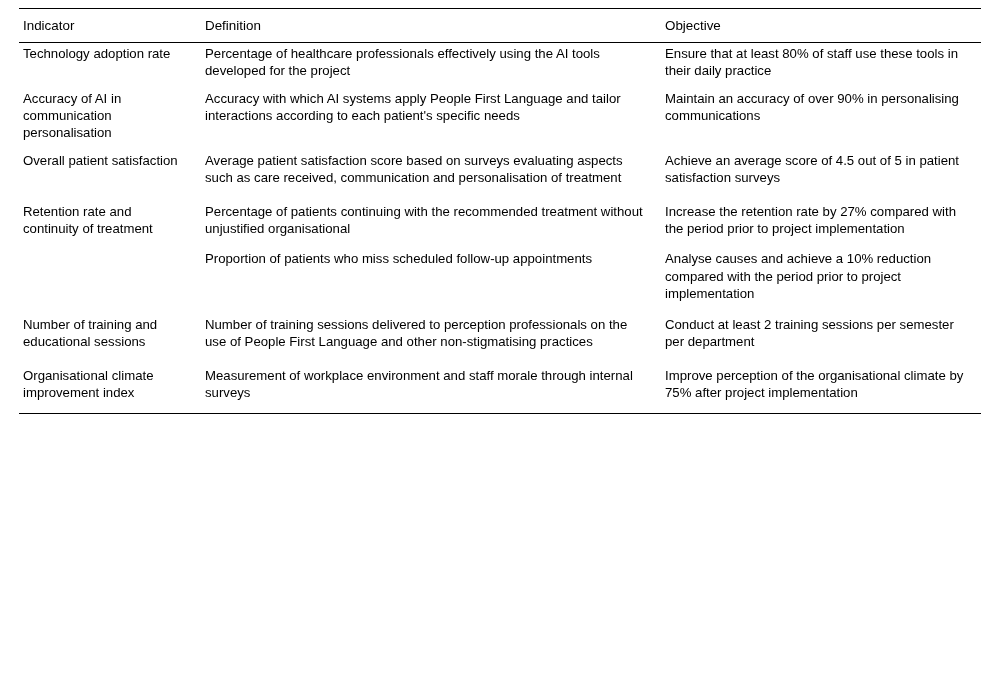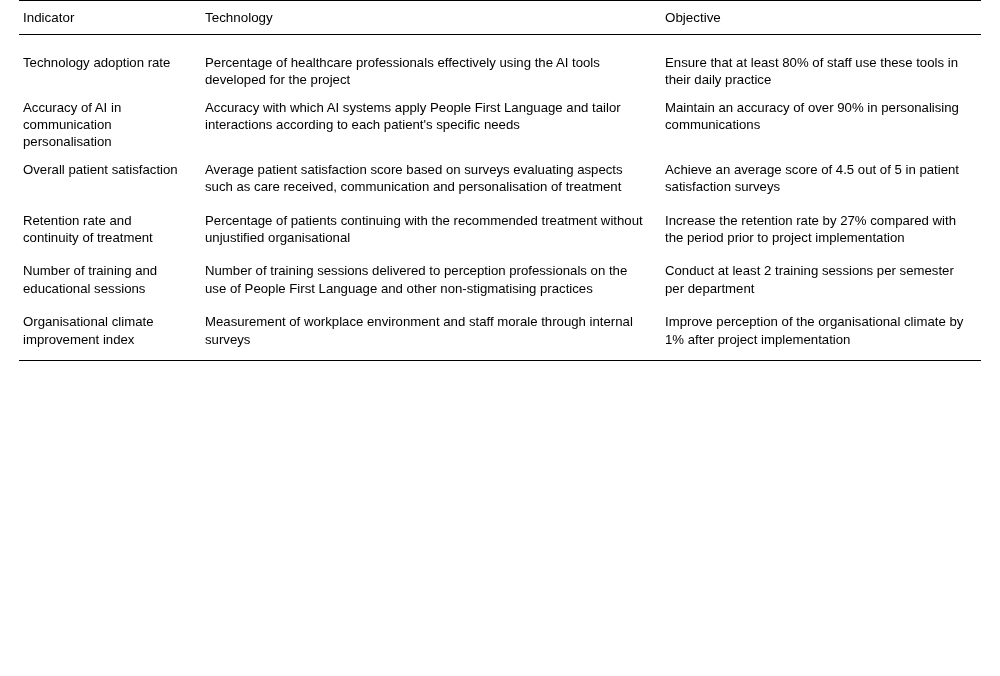--- a/index.html
+++ b/index.html
@@ -16,21 +16,21 @@
   }
   .page {
     position: relative;
     width: 1000px;
     height: 676px;
     box-sizing: border-box;
     padding: 0;
   }
   table.indicators {
     width: 962px;
-    margin: 0 auto;
+    margin: 8px auto;
     border-collapse: collapse;
     table-layout: fixed;
     font-size: 13.2px;
     line-height: 1.32;
   }
   table.indicators col.c-indicator { width: 182px; }
   table.indicators col.c-definition { width: 460px; }
   table.indicators col.c-objective { width: 320px; }
 
   thead th {
@@ -38,21 +38,21 @@
     font-weight: normal;
     font-size: 13.4px;
     padding: 8px 8px 7px 4px;
     vertical-align: bottom;
   }
   thead tr.head-row {
     border-top: 1.4px solid #000;
     border-bottom: 1.1px solid #000;
   }
   tbody tr:first-child td {
-    padding-top: 19px;
+    padding-top: 2px;
   }
   tbody td {
     vertical-align: top;
     padding: 0 8px 0 4px;
     padding-bottom: 10px;
   }
   tbody td.ind { padding-right: 14px; }
   tbody td.def { padding-right: 18px; }
   tbody tr.last td { padding-bottom: 12px; }
   tfoot td {
@@ -70,21 +70,21 @@
 <div class="page">
   <table class="indicators">
     <colgroup>
       <col class="c-indicator">
       <col class="c-definition">
       <col class="c-objective">
     </colgroup>
     <thead>
       <tr class="head-row">
         <th>Indicator</th>
-        <th>Technology</th>
+        <th>Definition</th>
         <th>Objective</th>
       </tr>
     </thead>
     <tbody>
       <tr>
         <td class="ind">Technology adoption rate</td>
         <td class="def">Percentage of healthcare professionals effectively using the AI tools developed for the project</td>
         <td class="obj">Ensure that at least 80% of staff use these tools in their daily practice</td>
       </tr>
       <tr>
@@ -104,38 +104,43 @@
           <td colspan="3"></td>
         </tr>
       <tr>
         <td class="ind">Retention rate and continuity of treatment</td>
         <td class="def">Percentage of patients continuing with the recommended treatment without unjustified organisational</td>
         <td class="obj">Increase the retention rate by 27% compared with the period prior to project implementation</td>
       </tr>
       <tr class="spacer-row">
           <td colspan="3"></td>
         </tr>
+      <tr>
+        <td class="ind"></td>
+        <td class="def">Proportion of patients who miss scheduled follow-up appointments</td>
+        <td class="obj">Analyse causes and achieve a 10% reduction compared with the period prior to project implementation</td>
+      </tr>
       <tr class="spacer-row">
           <td colspan="3"></td>
         </tr>
       <tr>
         <td class="ind">Number of training and educational sessions</td>
         <td class="def">Number of training sessions delivered to perception professionals on the use of People First Language and other non-stigmatising practices</td>
         <td class="obj">Conduct at least 2 training sessions per semester per department</td>
       </tr>
       <tr class="spacer-row">
           <td colspan="3"></td>
         </tr>
       <tr class="spacer-row">
           <td colspan="3"></td>
         </tr>
       <tr class="last">
         <td class="ind">Organisational climate improvement index</td>
         <td class="def">Measurement of workplace environment and staff morale through internal surveys</td>
-        <td class="obj">Improve perception of the organisational climate by 1% after project implementation</td>
+        <td class="obj">Improve perception of the organisational climate by 75% after project implementation</td>
       </tr>
     </tbody>
     <tfoot>
       <tr>
           <td colspan="3"></td>
         </tr>
     </tfoot>
   </table>
 </div>
 

